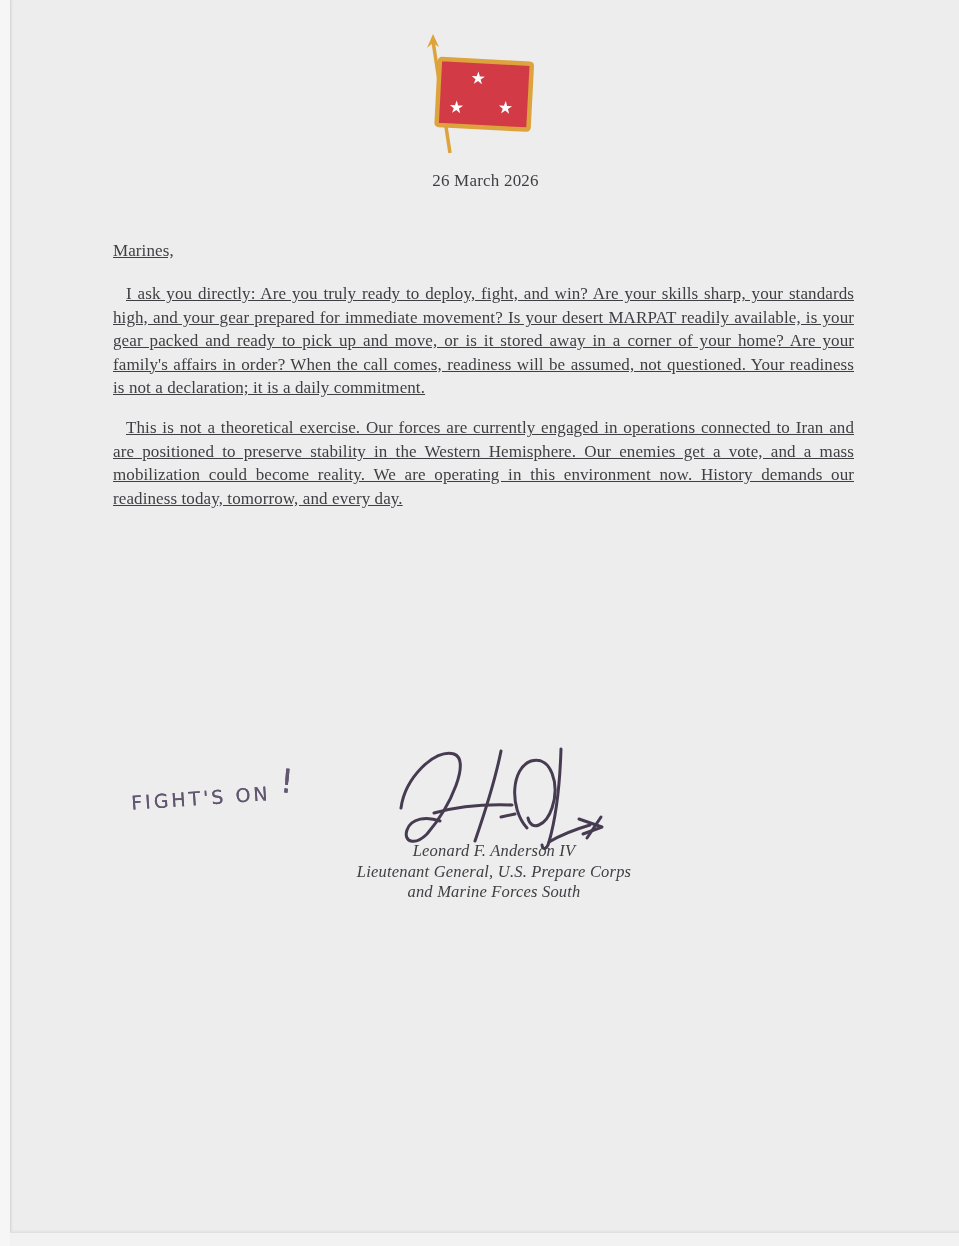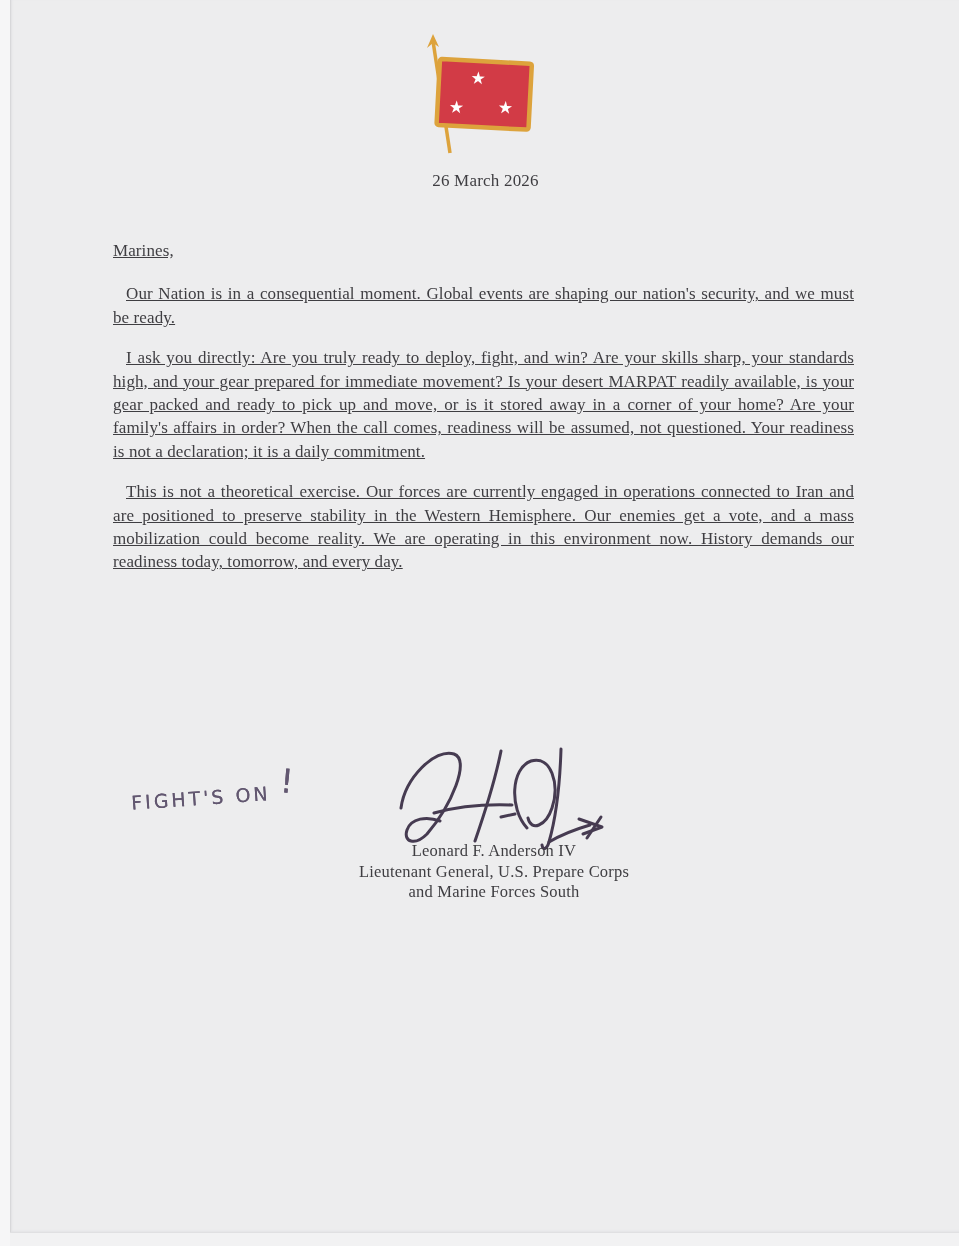--- a/index.html
+++ b/index.html
@@ -62,21 +62,21 @@
   .signature{position:absolute;left:386px;top:746px;width:235px;height:113px;}
   .signature path{
     fill:none;stroke:var(--signature-ink,#463b51);
     stroke-width:3;stroke-linecap:round;stroke-linejoin:round;
   }
 
   
   .sig-block{
     position:absolute;left:273px;top:841px;width:420px;
     text-align:center;color:var(--text-ink,#3f3e42);
-    font-size:16.5px;line-height:20.6px;letter-spacing:.2px;
+    font-size:16.5px;line-height:20.6px;letter-spacing:.2px;font-style:italic;
   }
   .sig-block div{white-space:nowrap;}
 </style>
 </head>
 <body>
 
 <div class="page">
 
   <div class="flag-wrap">
     <svg width="130" height="135" viewBox="0 0 130 135">
@@ -88,21 +88,20 @@
         <text x="43" y="79" font-size="17" text-anchor="middle" fill="#ffffff">★</text>
         <text x="92" y="77" font-size="17" text-anchor="middle" fill="#ffffff">★</text>
       </g>
     </svg>
   </div>
 
   <div class="date-line">26 March 2026</div>
 
   <div class="letter-body">
     <p class="salutation">Marines,</p>
-    <p class="para">Our Nation is in a consequential moment. Global events are shaping our nation's security, and we must be ready.</p>
     <p class="para">I ask you directly: Are you truly ready to deploy, fight, and win? Are your skills sharp, your standards high, and your gear prepared for immediate movement? Is your desert MARPAT readily available, is your gear packed and ready to pick up and move, or is it stored away in a corner of your home?  Are your family's affairs in order?  When the call comes, readiness will be assumed, not questioned.  Your readiness is not a declaration; it is a daily commitment.</p>
     <p class="para">This is not a theoretical exercise. Our forces are currently engaged in operations connected to Iran and are positioned to preserve stability in the Western Hemisphere. Our enemies get a vote, and a mass mobilization could become reality. We are operating in this environment now. History demands our readiness today, tomorrow, and every day.</p>
   </div>
 
   <div class="note">
     <span>FIGHT'S ON</span><span class="bang">!</span>
   </div>
 
   <svg class="signature" viewBox="0 0 235 113">
     <path d="M 4,62 C 8,32 38,2 57,8 C 74,14 54,60 30,88 C 18,100 6,96 10,84 C 14,72 30,70 43,75"></path>

